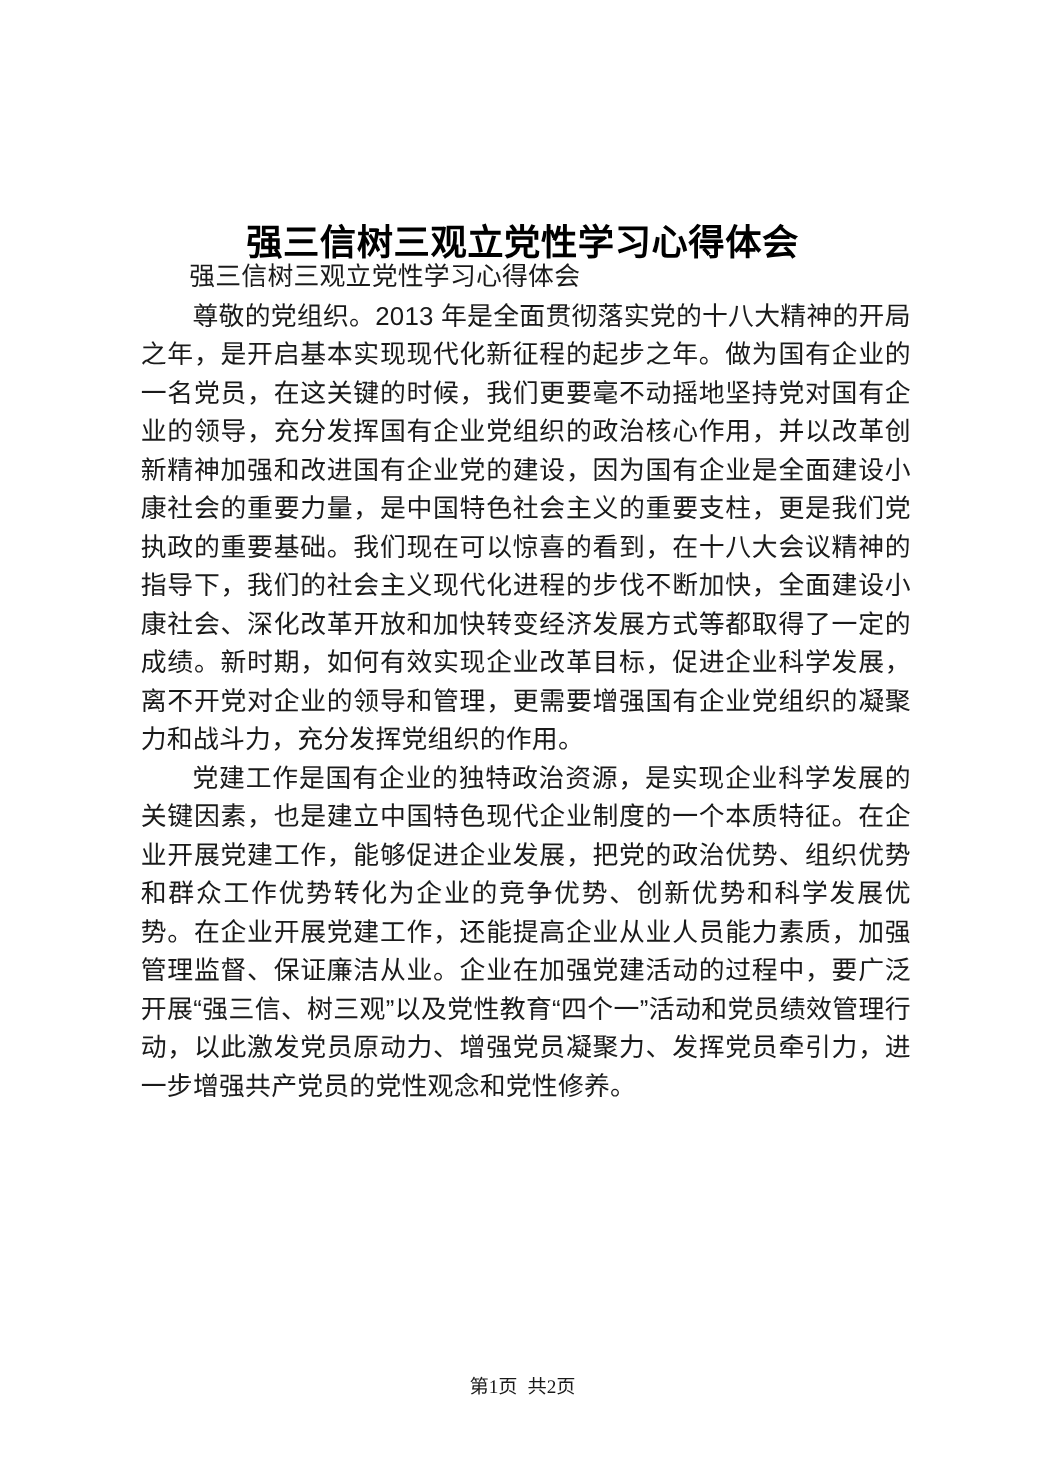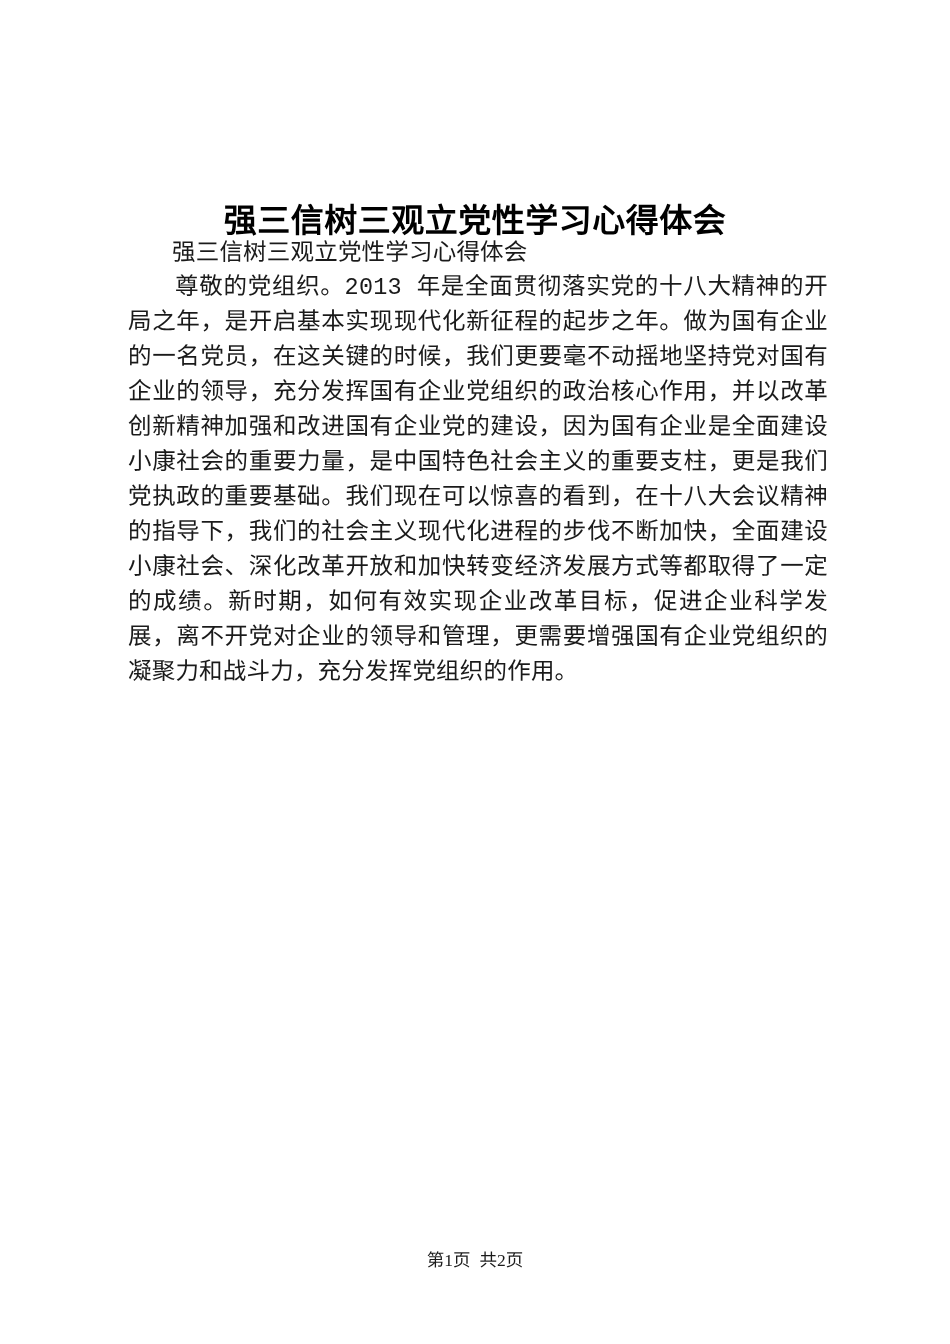--- a/index.html
+++ b/index.html
@@ -63,21 +63,21 @@
     font-size: 23.5px;
     line-height: 35px;
     text-align: justify;
     text-align-last: left;
     text-justify: inter-character;
     text-indent: 47px;
     color: #1a1a1a;
     letter-spacing: 0.2px;
     margin: 0;
     word-break: break-all;
-    font-family: Liberation Mono, monospace;
+    font-family: Liberation Sans, sans-serif;
   }
 
   .page-footer {
     position: absolute;
     left: 0;
     top: 1248px;
     width: 950px;
     text-align: center;
     font-size: 17.5px;
     line-height: 24px;
@@ -94,20 +94,21 @@
 <div class="page">
 
   <h1 class="doc-title">强三信树三观立党性学习心得体会</h1>
 
   <div class="body-block">
 
     <div class="subtitle-line">强三信树三观立党性学习心得体会</div>
 
     <p class="para">尊敬的党组织。2013 年是全面贯彻落实党的十八大精神的开局之年，是开启基本实现现代化新征程的起步之年。做为国有企业的一名党员，在这关键的时候，我们更要毫不动摇地坚持党对国有企业的领导，充分发挥国有企业党组织的政治核心作用，并以改革创新精神加强和改进国有企业党的建设，因为国有企业是全面建设小康社会的重要力量，是中国特色社会主义的重要支柱，更是我们党执政的重要基础。我们现在可以惊喜的看到，在十八大会议精神的指导下，我们的社会主义现代化进程的步伐不断加快，全面建设小康社会、深化改革开放和加快转变经济发展方式等都取得了一定的成绩。新时期，如何有效实现企业改革目标，促进企业科学发展，离不开党对企业的领导和管理，更需要增强国有企业党组织的凝聚力和战斗力，充分发挥党组织的作用。</p>
 
+    <p class="para">党建工作是国有企业的独特政治资源，是实现企业科学发展的关键因素，也是建立中国特色现代企业制度的一个本质特征。在企业开展党建工作，能够促进企业发展，把党的政治优势、组织优势和群众工作优势转化为企业的竞争优势、创新优势和科学发展优势。在企业开展党建工作，还能提高企业从业人员能力素质，加强管理监督、保证廉洁从业。企业在加强党建活动的过程中，要广泛开展“强三信、树三观”以及党性教育“四个一”活动和党员绩效管理行动，以此激发党员原动力、增强党员凝聚力、发挥党员牵引力，进一步增强共产党员的党性观念和党性修养。</p>
 
 
   </div>
 
   <div class="page-footer">
     <span class="seg">第</span><span class="seg">1</span><span class="seg">页</span><span class="gap"></span><span class="seg">共</span><span class="seg">2</span><span class="seg">页</span>
   </div>
 
 </div>
 

